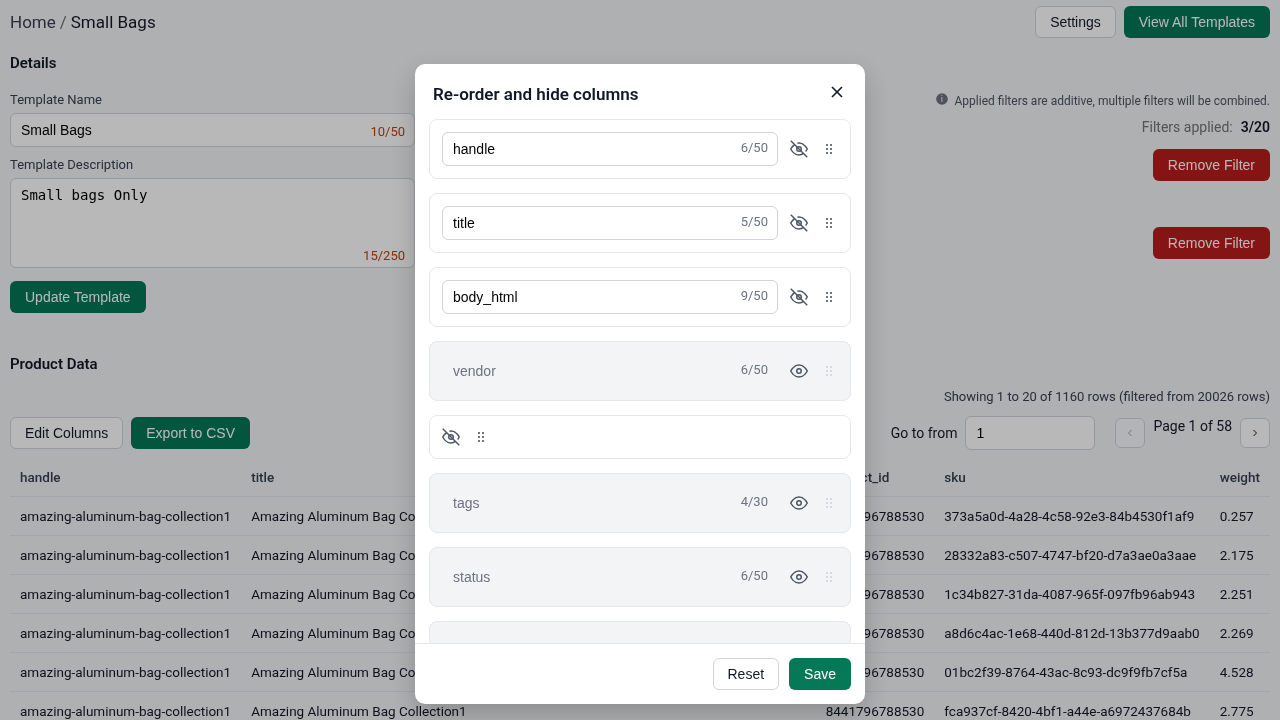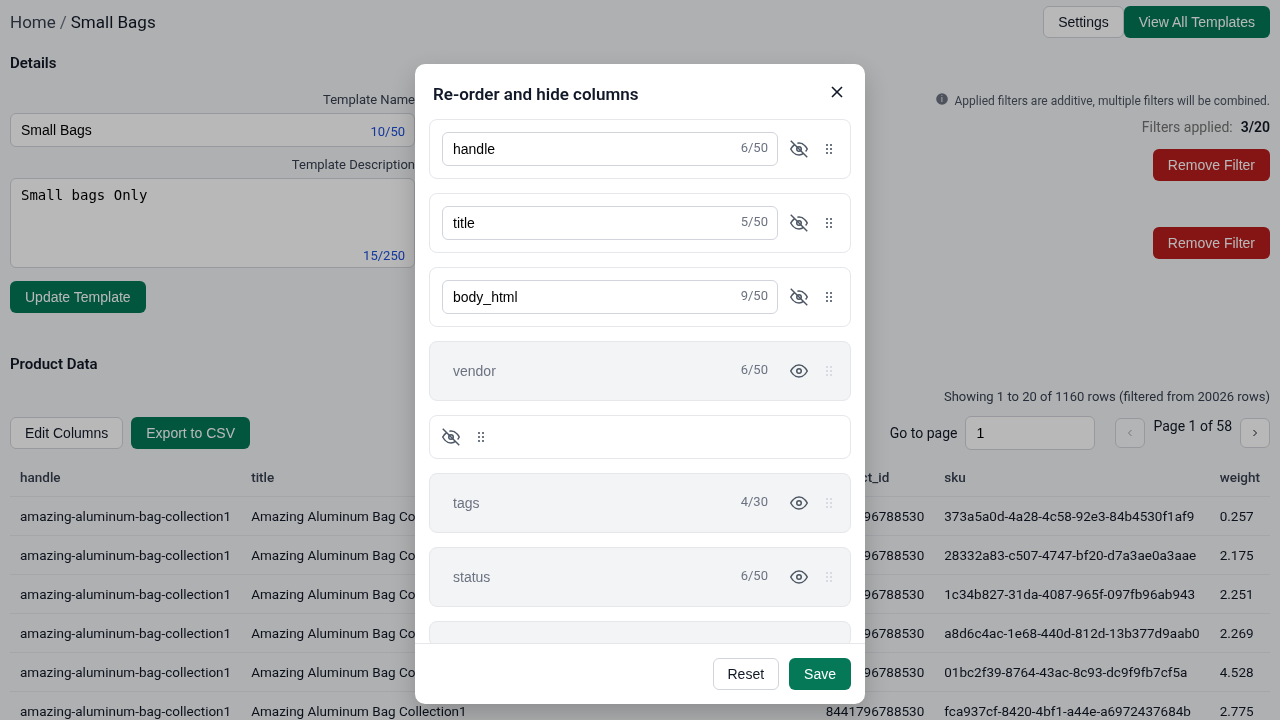--- a/index.html
+++ b/index.html
@@ -5,28 +5,28 @@
 * { box-sizing: border-box; margin: 0; padding: 0; }
 html, body { width: 1280px; height: 720px; overflow: hidden; font-family: -apple-system, BlinkMacSystemFont, "Segoe UI", Roboto, sans-serif; font-size: 14px; color: #111827; background: #f3f4f6; }
 .topbar { height: 44px; display: flex; align-items: center; padding: 0 10px; background: #f3f4f6; }
 .breadcrumb { flex: 1; display: flex; align-items: center; gap: 4px; font-size: 17px; }
 .breadcrumb .home { color: #374151; }
 .breadcrumb .slash { color: #6b7280; }
 .btn { padding: 7px 14px; border-radius: 6px; font-size: 14px; font-weight: 500; cursor: pointer; border: 1px solid transparent; }
 .btn-white { background: #fff; border-color: #d1d5db; color: #111827; }
 .btn-green { background: #047857; color: #fff; }
 .btn-red { background: #b91c1c; color: #fff; }
-.topbar .btn + .btn { }
+.topbar .btn + .btn { margin-left: 8px; }
 .content { display: flex; padding: 0 10px; gap: 14px; }
 .section-title { font-size: 15px; font-weight: 600; padding: 10px 0 10px 0; }
-.field-label { font-size: 13px; color: #374151; margin-bottom: 6px; display: block; text-align: right; }
+.field-label { font-size: 13px; color: #374151; margin-bottom: 6px; display: block; }
 .block { padding: 10px 0 0 0; }
 .input-wrap { position: relative; }
 .input { width: 100%; border: 1px solid #d1d5db; border-radius: 6px; padding: 8px 10px; font-size: 14px; }
-.counter { position: absolute; right: 10px; bottom: 8px; font-size: 13px; color: #1d4ed8; pointer-events: none; }
+.counter { position: absolute; right: 10px; bottom: 8px; font-size: 13px; color: #c2410c; pointer-events: none; }
 textarea.input { height: 90px; resize: none; }
 .details-inner { padding: 0 0 12px 0; }
 .filter-header { display: flex; align-items: center; gap: 6px; font-size: 12px; color: #4b5563; }
 .filter-header svg { width: 14px; height: 14px; }
 .applied-row { display: flex; justify-content: flex-end; align-items: center; gap: 8px; margin-top: 10px; font-size: 14px; }
 .applied-row .label { color: #737373; }
 .applied-row .val { font-weight: 600; }
 .filter-row { display: flex; align-items: center; gap: 14px; margin-top: 12px; }
 .filter-row .filter-input { flex: 0 0 auto; width: 188px; height: 36px; border: 1px solid #d1d5db; border-radius: 6px; background: #f3f4f6; padding: 0 10px; font-size: 14px; color: #374151; }
 .filter-row .spacer { flex: 1; }
@@ -139,21 +139,21 @@
 <div class="product-section">
   <div class="section-title">Product Data</div>
   <div class="showing">Showing 1 to 20 of 1160 rows (filtered from 20026 rows)</div>
   <div class="product-top">
     <div class="left-btns">
       <button class="btn btn-white">Edit Columns</button>
       <button class="btn btn-green">Export to CSV</button>
     </div>
     <div class="mid"></div>
     <div class="goto">
-      <span>Go to page</span>
+      <span>Go to from</span>
       <input value="1" style="">
     </div>
     <div class="pager">
       <div class="arrow disabled">
         <svg width="12" height="12" viewBox="0 0 24 24" fill="none" stroke="currentColor" stroke-width="2">
             <polyline points="15 18 9 12 15 6"></polyline>
           </svg>
       </div>
       <span>Page 1 of 58</span>
       <div class="arrow">

